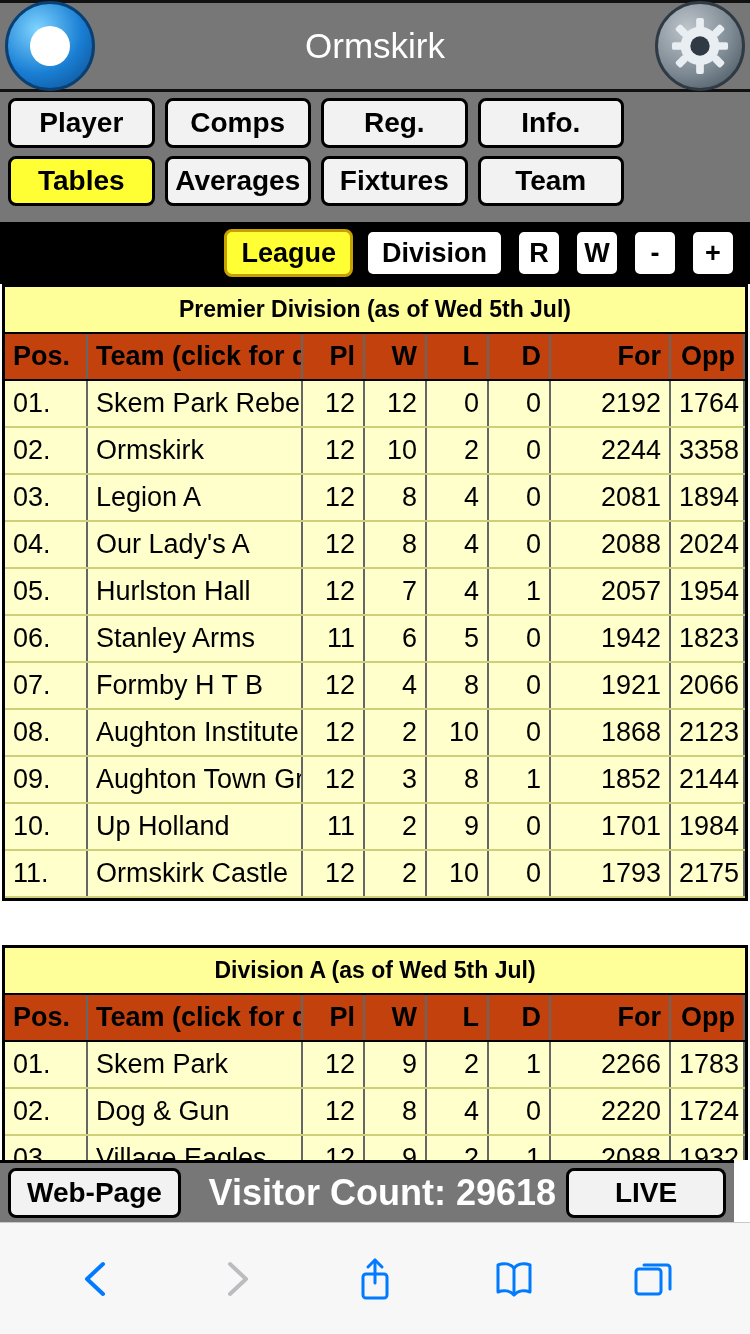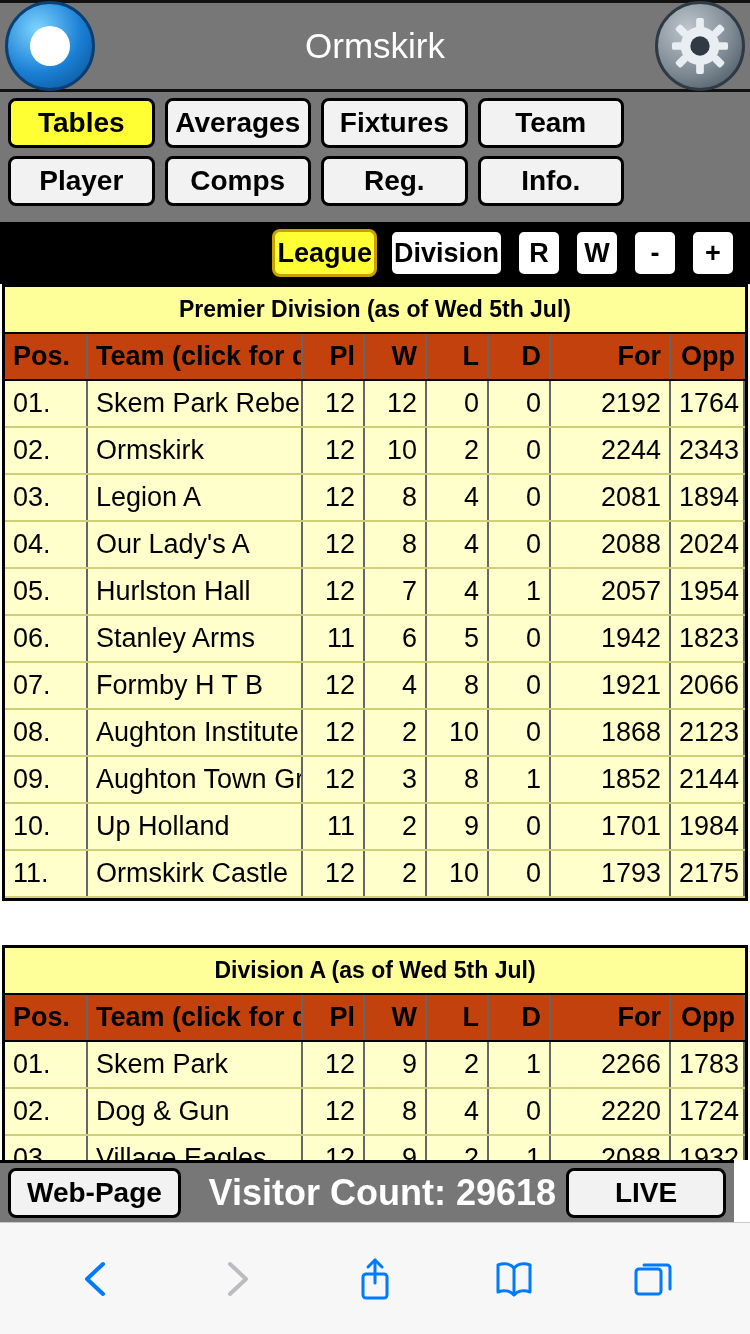--- a/index.html
+++ b/index.html
@@ -98,21 +98,21 @@
   .navbtn.spacer { background: transparent; border: none; }
 
   
   .filterbar {
     background: #000; height: 62px; display: flex; align-items: center;
     justify-content: flex-end; gap: 12px; padding: 0 14px;
   }
   .fbtn {
     height: 48px; border: 3px solid #000; border-radius: 8px; background: #fff;
     display: flex; align-items: center; justify-content: center;
-    font-size: 27px; font-weight: bold; color: #000; padding: 0 2px;
+    font-size: 27px; font-weight: bold; color: #000; padding: 0 14px;
   }
   .fbtn.active { background: #ffff33; border-color: #c8a000; }
   .fbtn.sq { width: 46px; padding: 0; }
 
   
   .content { background: #fff; }
   .tbl-block { border: 3px solid #000; margin: 0 2px; }
   .tbl-title {
     background: #ffff99; text-align: center; font-size: 23px; font-weight: bold;
     color: #000; padding: 9px 0; border-bottom: 2px solid #000;
@@ -238,31 +238,31 @@
             <rect x="7" y="40" width="8" height="12" rx="2" transform="rotate(45 11 46)"></rect>
             <rect x="45" y="40" width="8" height="12" rx="2" transform="rotate(-45 49 46)"></rect>
           </g>
           <circle cx="30" cy="30" r="10" fill="#2f3a44"></circle>
         </svg>
       </div>
     </div>
 
     <div class="navwrap">
       <div class="navrow">
+        <div class="navbtn">Player</div>
+        <div class="navbtn">Comps</div>
+        <div class="navbtn">Reg.</div>
+        <div class="navbtn">Info.</div>
+        <div class="navbtn spacer" style="flex:0 0 108px"></div>
+      </div>
+      <div class="navrow">
         <div class="navbtn active">Tables</div>
         <div class="navbtn">Averages</div>
         <div class="navbtn">Fixtures</div>
         <div class="navbtn">Team</div>
-        <div class="navbtn spacer" style="flex:0 0 108px"></div>
-      </div>
-      <div class="navrow">
-        <div class="navbtn">Player</div>
-        <div class="navbtn">Comps</div>
-        <div class="navbtn">Reg.</div>
-        <div class="navbtn">Info.</div>
         <div class="navbtn spacer" style="flex:0 0 108px"></div>
       </div>
     </div>
 
     <div class="filterbar">
       <div class="fbtn active">League</div>
       <div class="fbtn">Division</div>
       <div class="fbtn sq">R</div>
       <div class="fbtn sq">W</div>
       <div class="fbtn sq">-</div>
@@ -298,21 +298,21 @@
               <td class="c-opp">1764</td>
             </tr>
             <tr>
               <td class="c-pos">02.</td>
               <td class="c-team">Ormskirk</td>
               <td class="c-n">12</td>
               <td class="c-n">10</td>
               <td class="c-n">2</td>
               <td class="c-n">0</td>
               <td class="c-for">2244</td>
-              <td class="c-opp">2343</td>
+              <td class="c-opp">3358</td>
             </tr>
             <tr>
               <td class="c-pos">03.</td>
               <td class="c-team">Legion A</td>
               <td class="c-n">12</td>
               <td class="c-n">8</td>
               <td class="c-n">4</td>
               <td class="c-n">0</td>
               <td class="c-for">2081</td>
               <td class="c-opp">1894</td>

